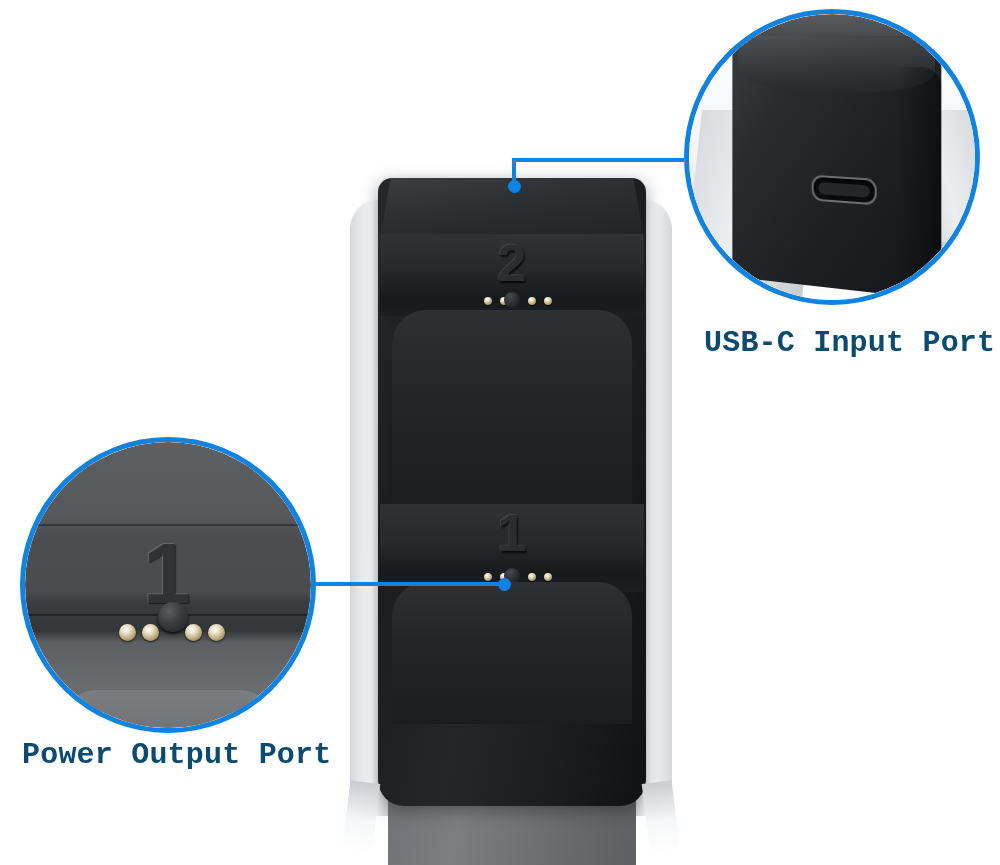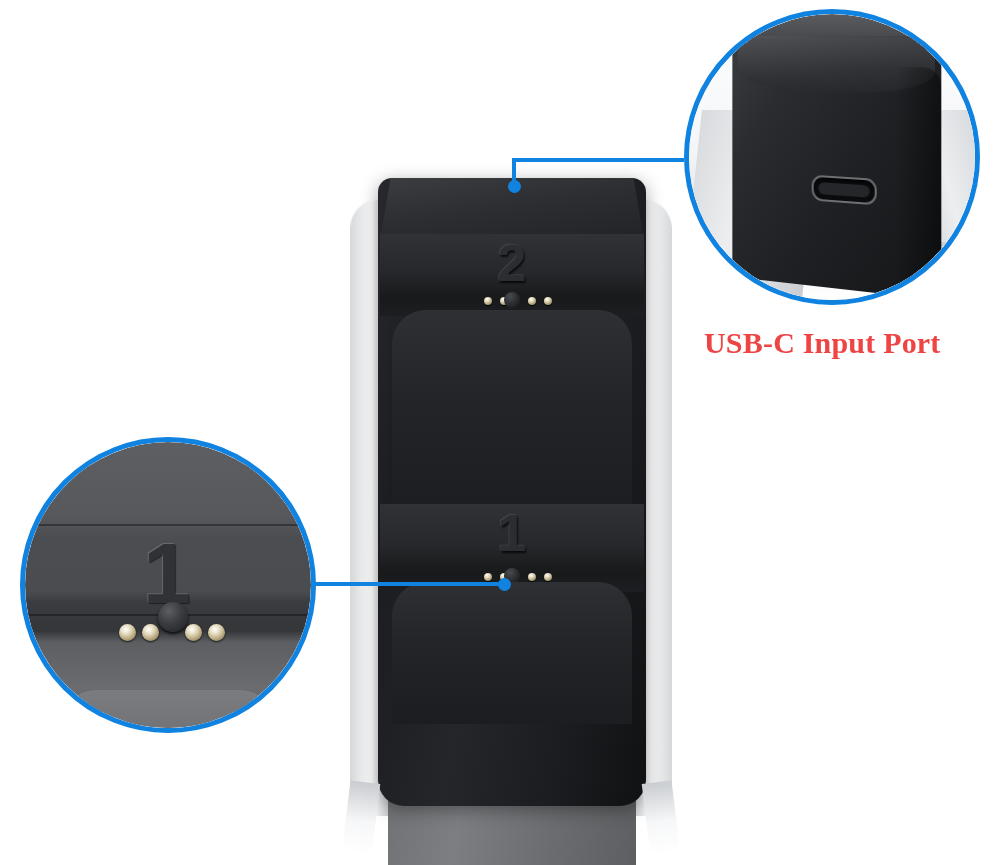--- a/index.html
+++ b/index.html
@@ -14,25 +14,25 @@
     position: relative;
     width: 1000px;
     height: 865px;
     background: #ffffff;
     overflow: hidden;
   }
 
   
   .callout-label {
     position: absolute;
-    font-family: Liberation Serif, serif;
+    font-family: Liberation Mono, monospace;
     font-weight: bold;
     font-size: 30px;
     letter-spacing: 0.2px;
-    color: #ef4444;
+    color: #0c4a6e;
     white-space: nowrap;
   }
   #usbc-label { left: 704px; top: 326px; }
   #power-label { left: 22px; top: 738px; }
 
   
   .magnifier {
     position: absolute;
     border-radius: 50%;
     overflow: hidden;
@@ -402,14 +402,15 @@
       <div class="pwr-numeral">1</div>
       <div class="pwr-pin" style="left:94px;  top:182px;"></div>
       <div class="pwr-pin" style="left:117px; top:182px;"></div>
       <div class="pwr-post"></div>
       <div class="pwr-pin" style="left:160px; top:182px;"></div>
       <div class="pwr-pin" style="left:183px; top:182px;"></div>
     </div>
   </div>
 
   <div class="callout-label" id="usbc-label">USB-C Input Port</div>
+  <div class="callout-label" id="power-label">Power Output Port</div>
 
 </div>
 
 </body></html>

